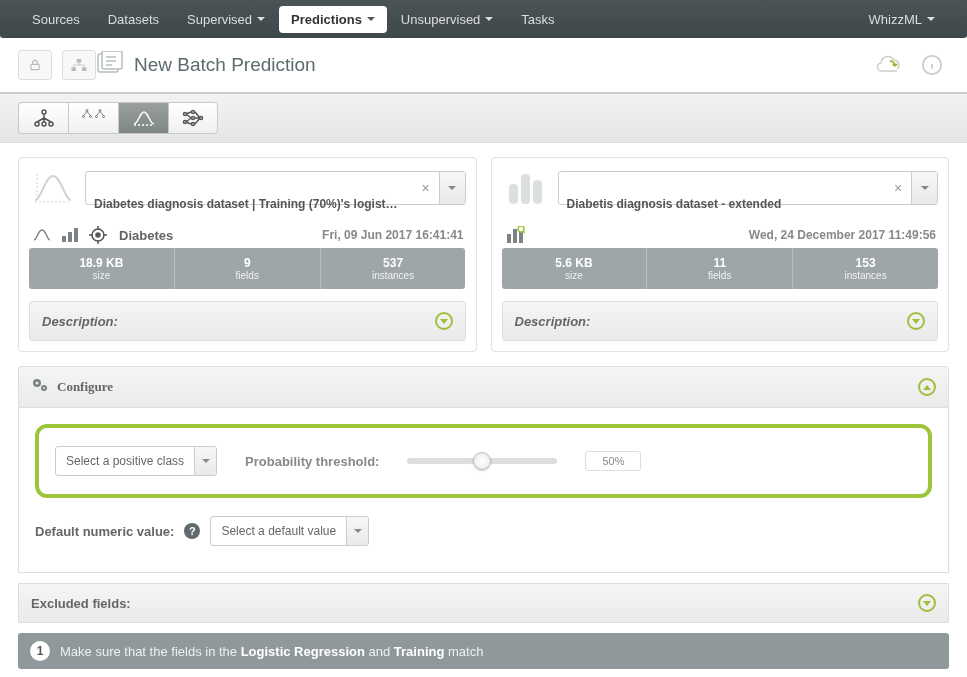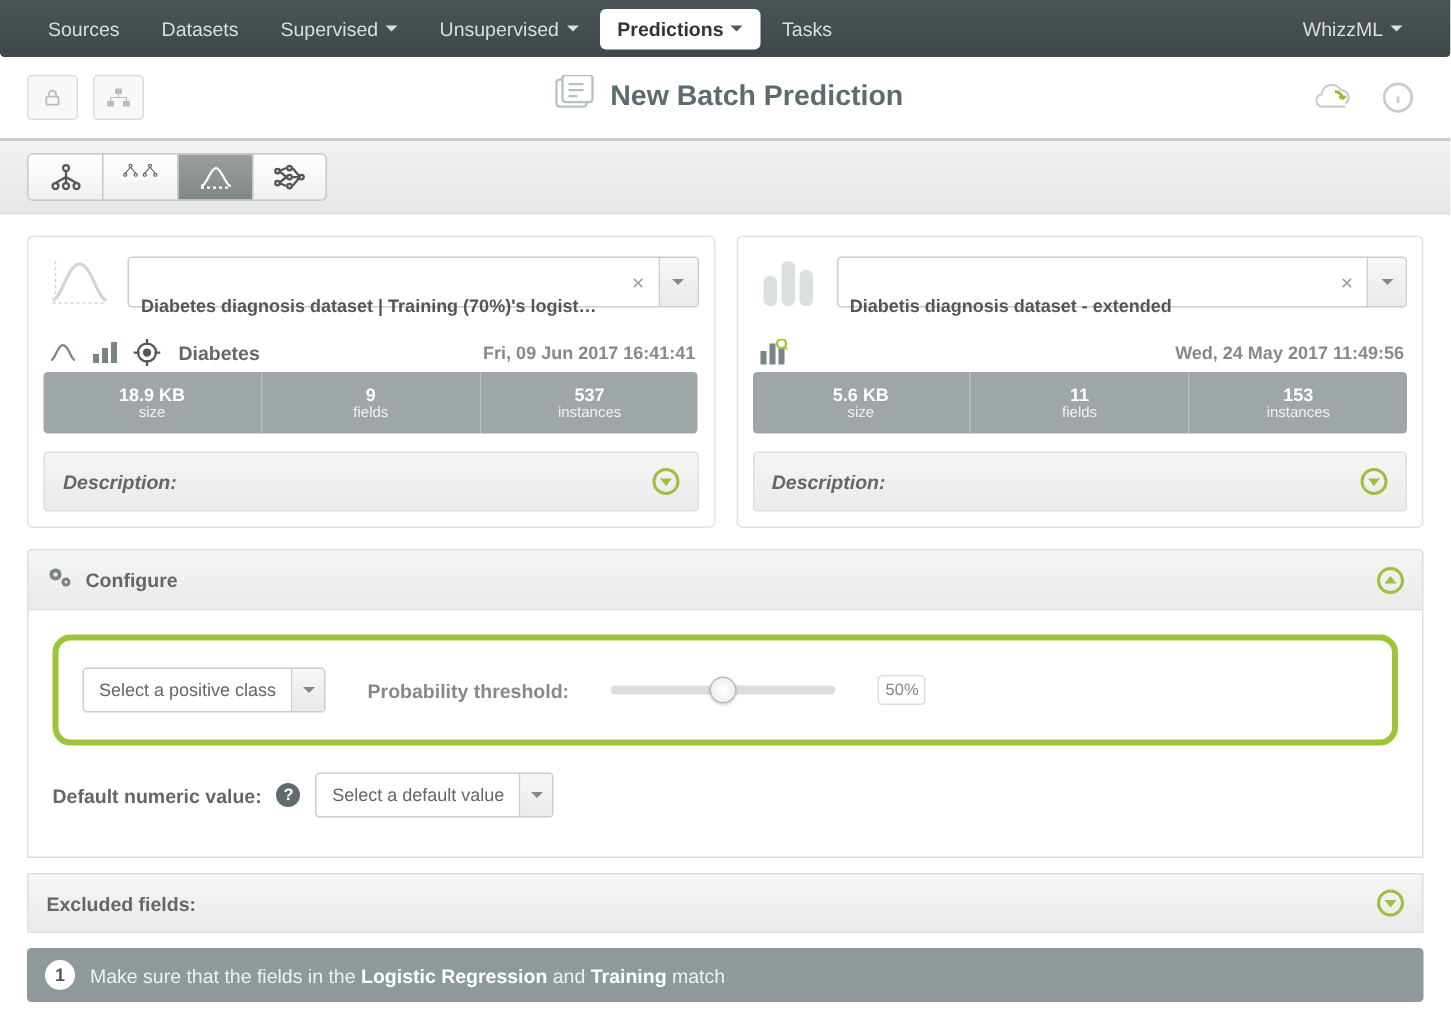--- a/index.html
+++ b/index.html
@@ -10,21 +10,21 @@
   .topnav { background: linear-gradient(#4a5456,#3e4749); height: 38px; display:flex; align-items:center; padding:0 18px; border-radius: 0 0 3px 3px; }
   .topnav .nav-item { color:#ddd; padding:10px 14px; font-size:13px; cursor:pointer; display:flex; align-items:center; gap:5px;}
   .topnav .nav-item.active { background:#fff; color:#333; border-radius:4px; padding:6px 12px; font-weight:600;}
   .topnav .spacer { flex:1; }
   .caret { width:0;height:0;border-left:4px solid transparent;border-right:4px solid transparent;border-top:4px solid currentColor; display:inline-block;}
 
   
   .titlebar { display:flex; align-items:center; padding:12px 18px; border-bottom:2px solid #ccc;}
   .titlebar .left-controls { display:flex; gap:10px; }
   .iconbtn { width:34px; height:30px; border:1px solid #ddd; background:#f8f8f8; border-radius:3px; display:flex; align-items:center; justify-content:center; color:#aaa; cursor:pointer;}
-  .titlebar .title { flex:1; text-align:center; font-size:19px; color:#5d6b6e; font-weight:700; display:flex; align-items:center; justify-content:center; gap:10px;}
+  .titlebar .title { flex:1; text-align:center; font-size:19px; color:#5d6b6e; font-weight:400; display:flex; align-items:center; gap:10px;}
   .titlebar .right-controls { display:flex; gap:10px; align-items:center;}
   .cloud-refresh { width:30px;height:30px; display:flex;align-items:center;justify-content:center;}
 
   
   .tabrow { background:linear-gradient(#f2f2f2,#e6e6e6); padding:8px 18px; border-bottom:1px solid #ddd; display:flex; gap:0;}
   .tab { width:50px; height:32px; border:1px solid #c8c8c8; background:linear-gradient(#fff,#f0f0f0); display:flex; align-items:center; justify-content:center; cursor:pointer; border-right:none;}
   .tab:first-child { border-radius:4px 0 0 4px;}
   .tab:last-child { border-right:1px solid #c8c8c8; border-radius:0 4px 4px 0;}
   .tab.selected { background:linear-gradient(#9aa0a0,#7f8686); }
   .tab svg { stroke:#555; fill:none; stroke-width:1.5;}
@@ -54,32 +54,32 @@
   .stat:last-child{border-radius:0 3px 3px 0;}
 
   .desc-row { margin:12px 10px 10px; border:1px solid #ddd; background:linear-gradient(#f5f5f5,#eaeaea); border-radius:3px; padding:10px 12px; display:flex; align-items:center;font-style:italic;}
   .desc-row .label { font-weight:700; color:#666; font-size:13px;}
   .expand-icon { margin-left:auto; width:18px;height:18px; border-radius:50%; border:2px solid #9fbf3b; display:flex;align-items:center;justify-content:center;}
   .expand-icon .tri-down { width:0;height:0;border-left:4px solid transparent;border-right:4px solid transparent;border-top:5px solid #9fbf3b;}
   .expand-icon .tri-up { width:0;height:0;border-left:4px solid transparent;border-right:4px solid transparent;border-bottom:5px solid #9fbf3b;}
 
   
   .config-wrap { margin:14px 18px 0;}
-  .section-head { border:1px solid #ddd; background:linear-gradient(#f5f5f5,#eaeaea); border-radius:3px 3px 0 0; padding:10px 12px; display:flex; align-items:center; gap:8px;}
+  .section-head { border:1px solid #ddd; background:linear-gradient(#f5f5f5,#eaeaea); border-radius:3px 3px 0 0; padding:10px 12px; display:flex; align-items:center; gap:8px;font-family:Liberation Serif, serif;}
   .section-head .label { font-weight:700; color:#666; font-size:13px;}
   .section-body { border:1px solid #ddd; border-top:none; padding:16px 16px 8px; background:#fff;}
 
   .highlight-box { border:4px solid #9cc53c; border-radius:12px; padding:18px 16px; margin-bottom:18px; display:flex; align-items:center; gap:28px;}
   .small-select { display:flex; align-items:center; height:30px; border:1px solid #ccc; border-radius:3px; background:#fff;}
   .small-select .text { padding:0 10px; color:#666; font-size:12px; min-width:120px;}
   .small-select .drop { width:22px; height:28px; border-left:1px solid #ccc; background:linear-gradient(#f7f7f7,#e9e9e9); display:flex; align-items:center; justify-content:center; border-radius:0 3px 3px 0; cursor:pointer;}
   .thresh-label { color:#888; font-weight:600; font-size:13px;}
   .slider { position:relative; width:150px; height:6px; background:#ddd; border-radius:3px;}
   .slider .knob { position:absolute; left:50%; top:50%; transform:translate(-50%,-50%); width:18px;height:18px; border-radius:50%; background:radial-gradient(#fff,#e8e8e8); border:1px solid #bbb; box-shadow:0 1px 2px rgba(0,0,0,.2);}
-  .thresh-val { font-size:11px; color:#888; border:1px solid #ddd; padding:3px 4px; border-radius:3px;}
+  .thresh-val { font-size:11px; color:#888; border:1px solid #ddd; padding:3px 16px; border-radius:3px;}
 
   .row-inline { display:flex; align-items:center; gap:10px; margin-bottom:18px;margin-top:15px;}
   .row-inline .lbl { font-weight:700; color:#666; font-size:13px;}
   .help { width:16px;height:16px;border-radius:50%; background:#5f6b6d; color:#fff; font-size:11px; font-weight:700; display:flex;align-items:center;justify-content:center;}
 
   .banded { border:1px solid #ddd; background:linear-gradient(#f5f5f5,#eaeaea); border-radius:1px; padding:10px 12px; display:flex; align-items:center; margin:0 18px 10px;}
   .banded .label { font-weight:700; color:#666; font-size:13px;}
 
   .info-strip { margin:0 18px 10px; background:#8f999b; color:#edf0f0; border-radius:3px; padding:8px 12px; display:flex; align-items:center; gap:10px; font-size:13px;}
   .info-strip .num { width:20px;height:20px; border-radius:50%; background:#fff; color:#555; font-weight:700; font-size:12px; display:flex;align-items:center;justify-content:center;}
@@ -96,27 +96,27 @@
     <div class="nav-item">
         <span>Sources</span>
       </div>
     <div class="nav-item">
         <span>Datasets</span>
       </div>
     <div class="nav-item">
         <span>Supervised</span>
         <span class="caret"></span>
       </div>
-    <div class="nav-item">
-        <span>Unsupervised</span>
-        <span class="caret"></span>
-      </div>
     <div class="nav-item active">
         <span>Predictions</span>
         <span class="caret" style="border-top-color:#555"></span>
+      </div>
+    <div class="nav-item">
+        <span>Unsupervised</span>
+        <span class="caret"></span>
       </div>
     <div class="nav-item">
         <span>Tasks</span>
       </div>
     <div class="spacer"></div>
     <div class="nav-item">
         <span>WhizzML</span>
         <span class="caret"></span>
       </div>
   </div>
@@ -294,21 +294,21 @@
           <span class="mini-icon">
               <svg width="20" height="18" viewBox="0 0 20 18" fill="#7a8485">
                 <rect x="2" y="8" width="4" height="9"></rect>
                 <rect x="8" y="3" width="4" height="14"></rect>
                 <rect x="14" y="6" width="4" height="11"></rect>
                 <circle cx="16" cy="3" r="3" fill="none" stroke="#9cc53c" stroke-width="1.5"></circle>
                 <path d="M18 5l2 2" stroke="#9cc53c" stroke-width="1.5"></path>
               </svg>
             </span>
         </div>
-        <span class="meta-date">Wed, 24 May 2017 11:49:56</span>
+        <span class="meta-date">Wed, 24 December 2017 11:49:56</span>
       </div>
       <div class="stats">
         <div class="stat">
             <div class="v">5.6 KB</div>
             <div class="l">size</div>
           </div>
         <div class="stat">
             <div class="v">11</div>
             <div class="l">fields</div>
           </div>

